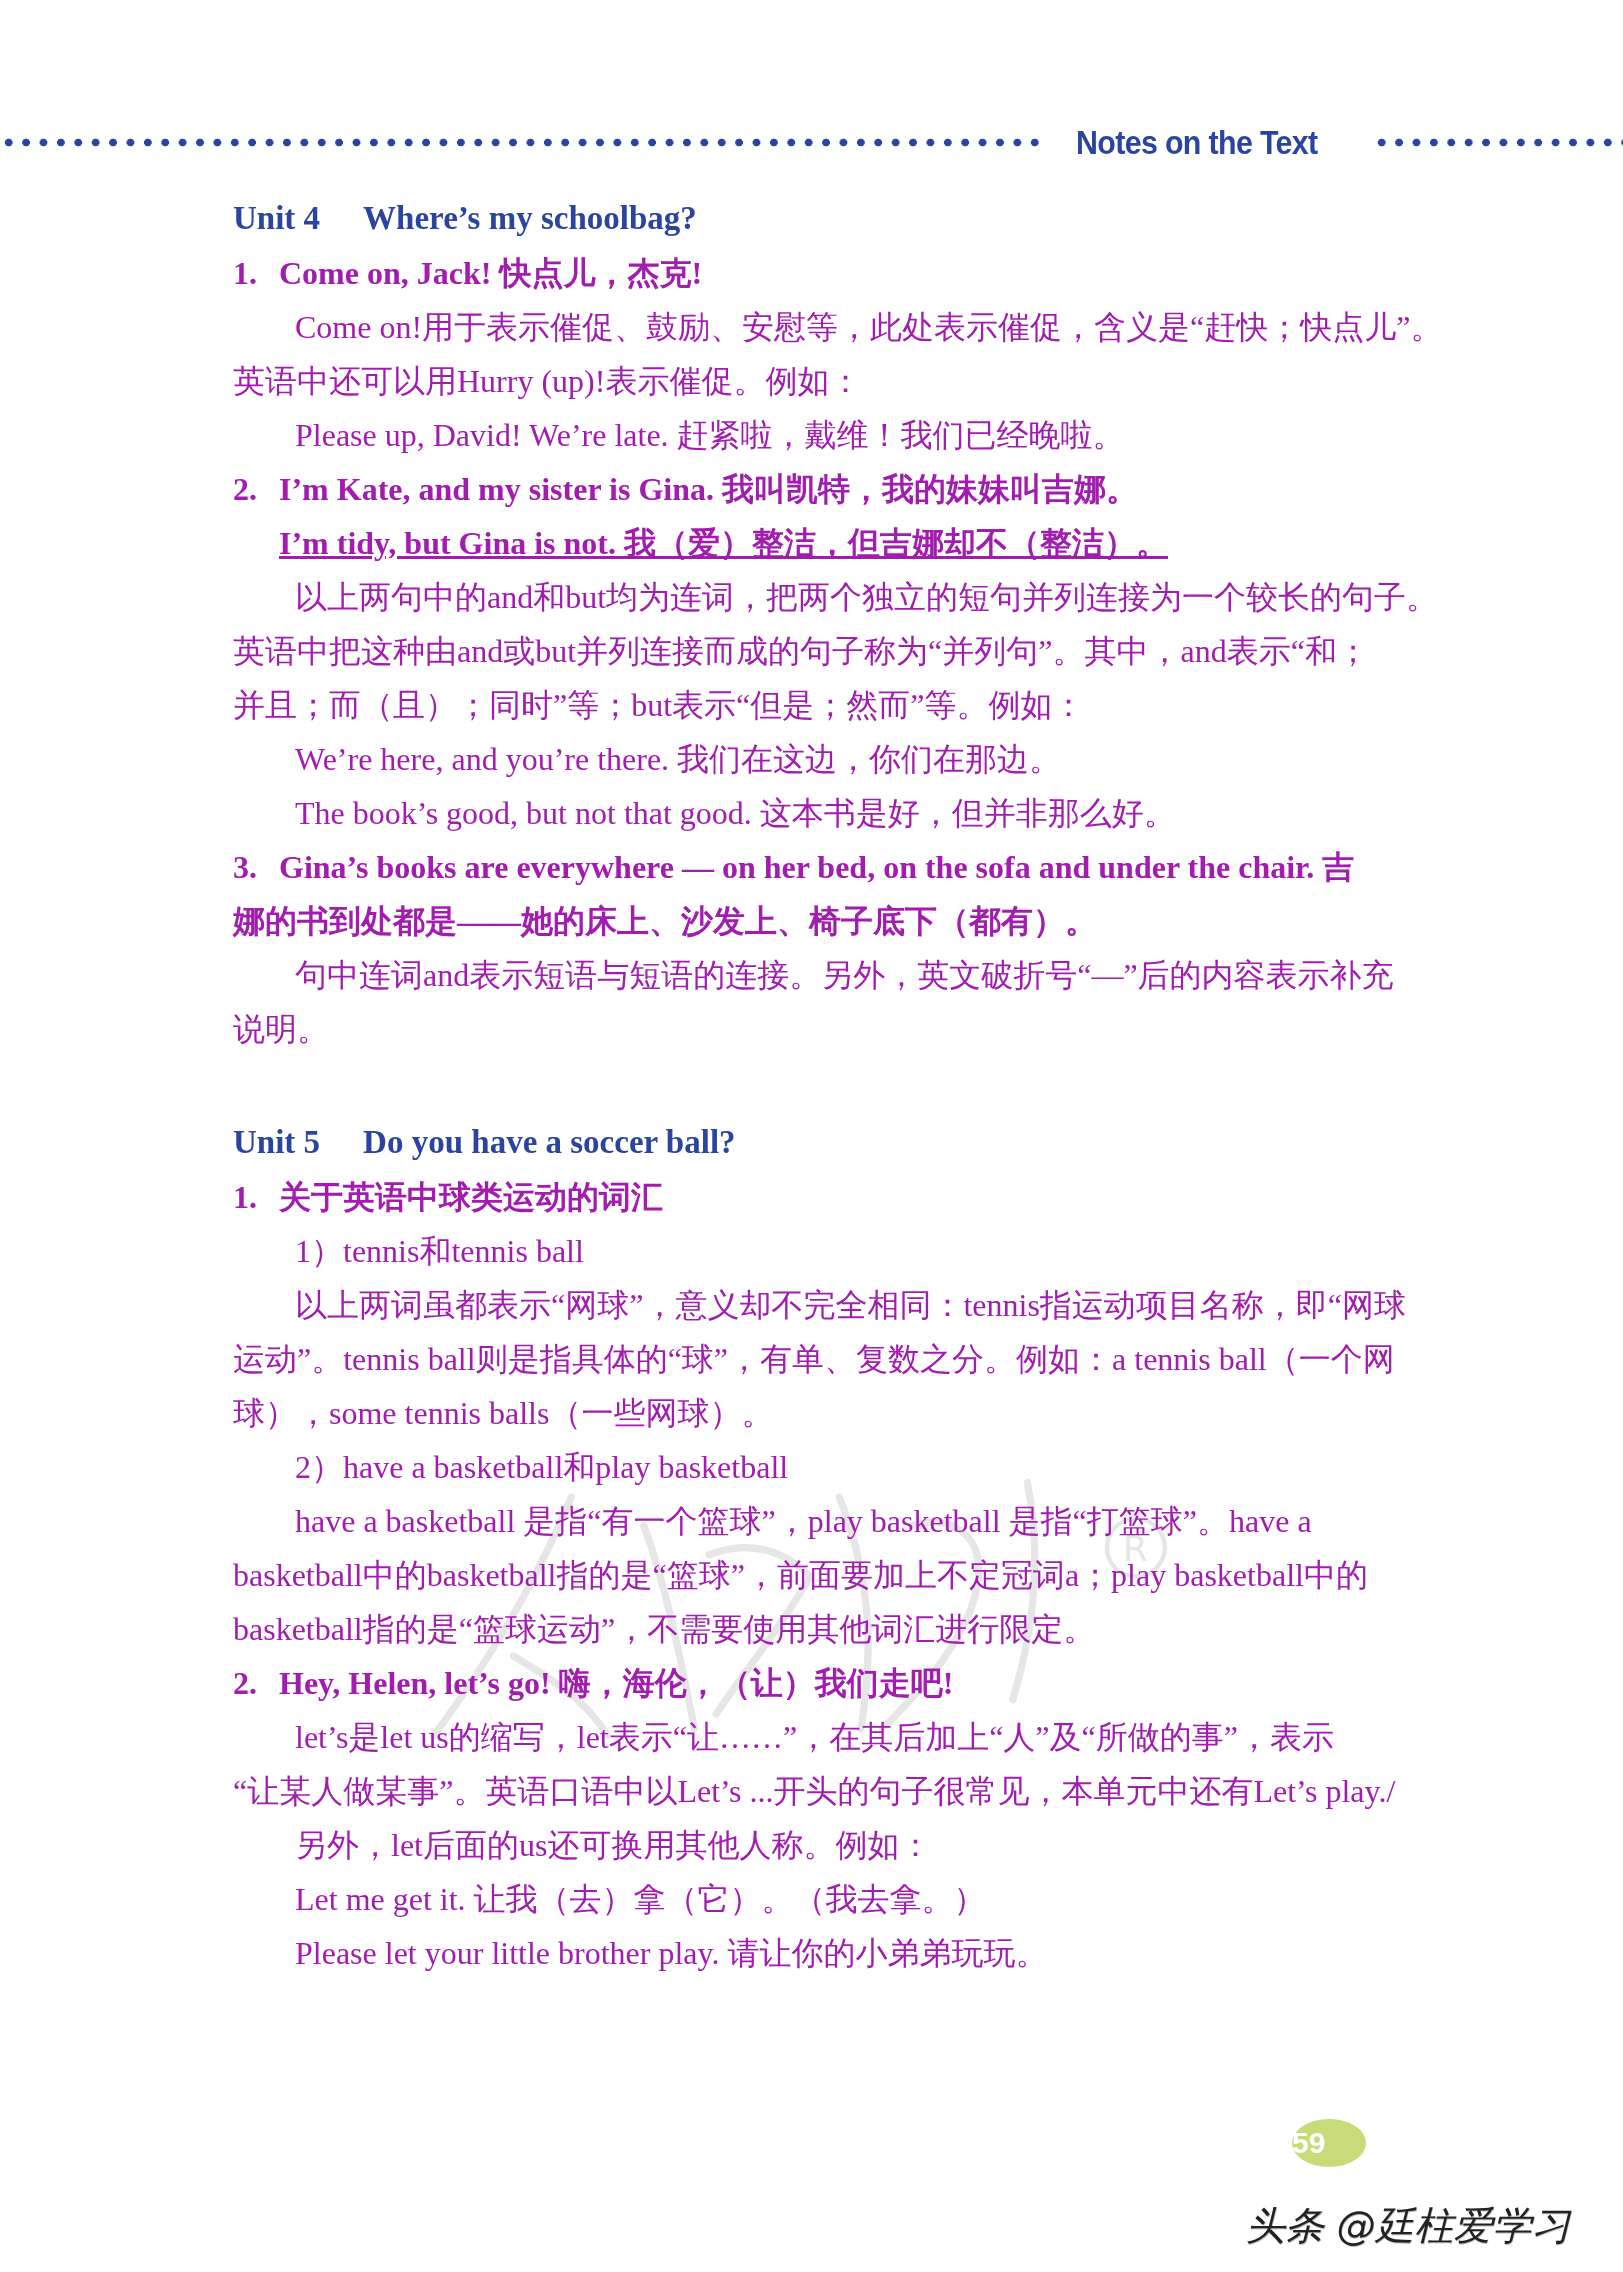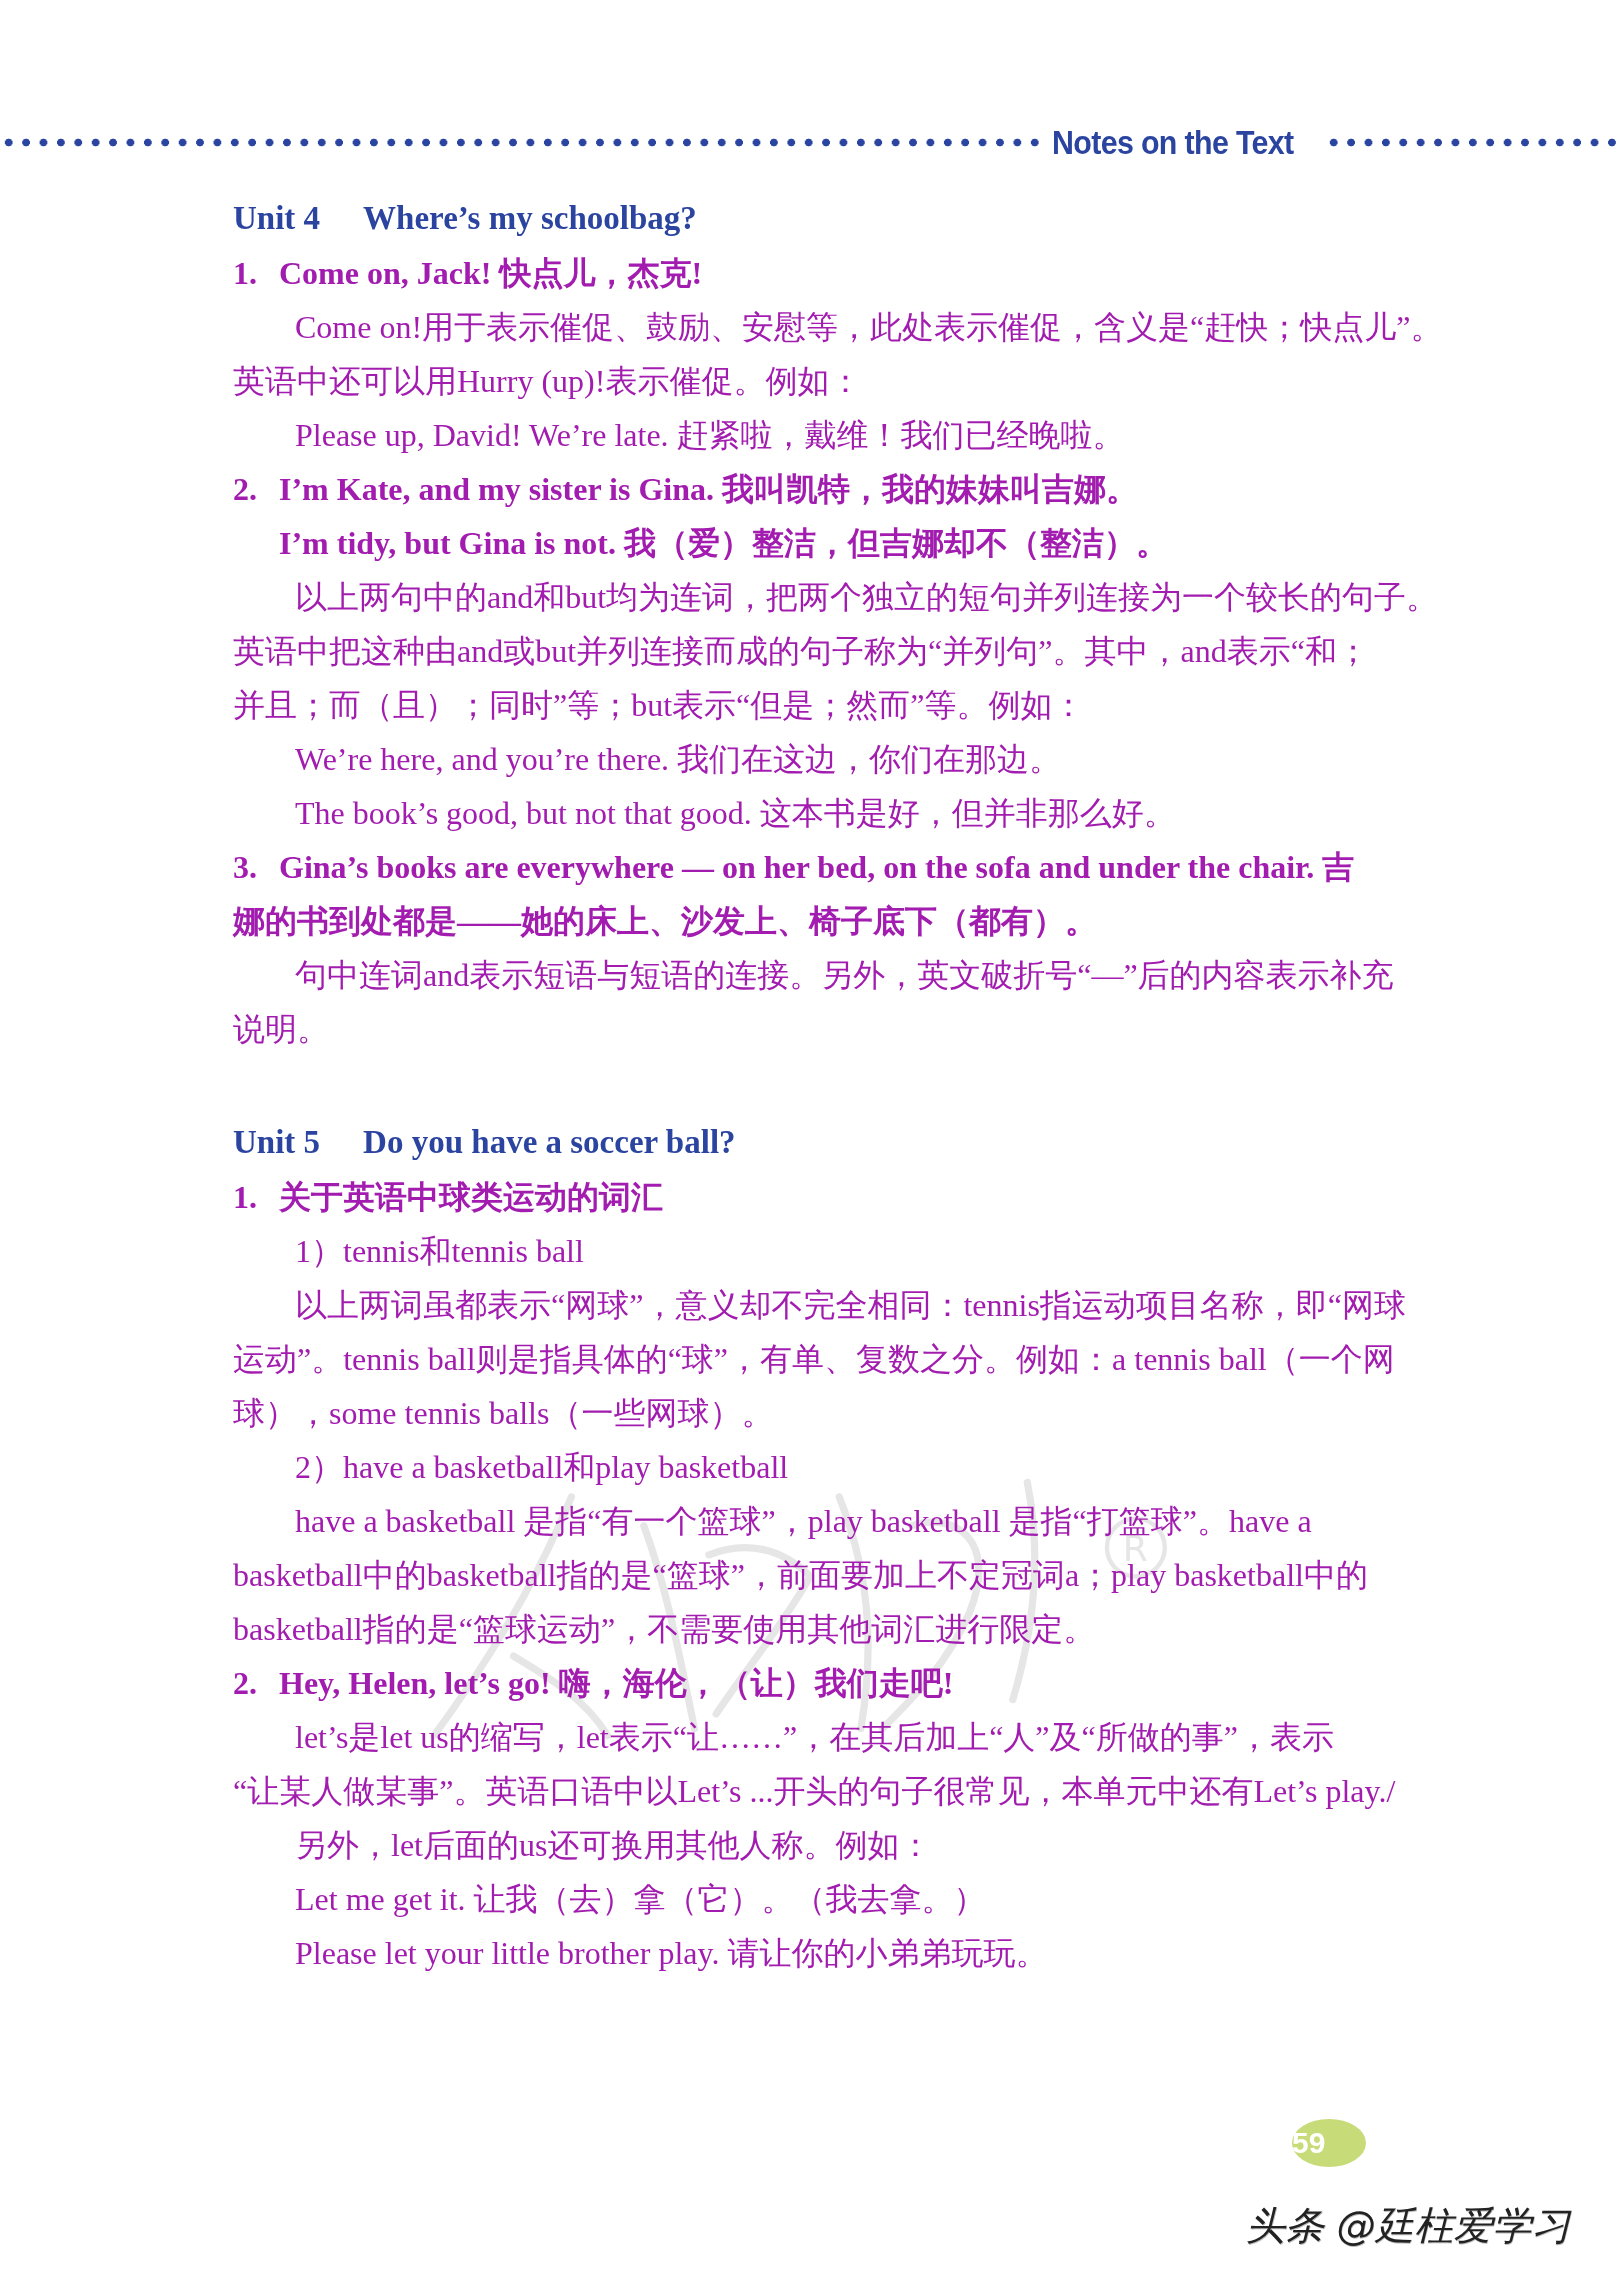--- a/index.html
+++ b/index.html
@@ -7,21 +7,21 @@
       width: 1624px; height: 2273px; background: #ffffff; overflow: hidden;
     }
     body {
       position: relative;
       font-family: "DejaVu Serif", "Liberation Serif", serif;
       color: #1a1a1a;
     }
     
     .header {
       position: absolute; left: 0; top: 123px; width: 1624px; height: 39px;
-      display: flex; align-items: center;
+      display: flex; align-items: center; gap: 24px;
     }
     .dots {
       height: 8.7px;
       background-image: radial-gradient(circle, #2a44a0 3.6px, transparent 4px);
       background-size: 17.4px 8.7px;
       background-repeat: repeat-x;
     }
     .dots.left { width: 1042px; margin-left: 0; background-position: 0 0; }
     .dots.right { flex: 1; margin-left: 10px; }
     .header-title {
@@ -40,21 +40,21 @@
       height: 56px; line-height: 56px; white-space: nowrap;
     }
     .unit-title .unit-num { margin-right: 43px; }
     .line {
       font-family: "Liberation Serif", "DejaVu Serif", serif;
       font-size: 32px; height: 54px; line-height: 54px; white-space: nowrap;
       color: #a21caf;
     }
     .line.bold { font-weight: bold; }
     .line.indent { padding-left: 62px; }
-    .line.sub { padding-left: 46px; }
+    .line.sub { padding-left: 46px; text-decoration: underline; }
     .num { display: inline-block; width: 46px; }
     .gap { height: 58px; }
     
     .watermark {
       position: absolute; left: 405px; top: 1439px; width: 796px; height: 304px;
       pointer-events: none;
     }
     
     .page-num {
       position: absolute; left: 1292px; top: 2119px; width: 74px; height: 48px;

